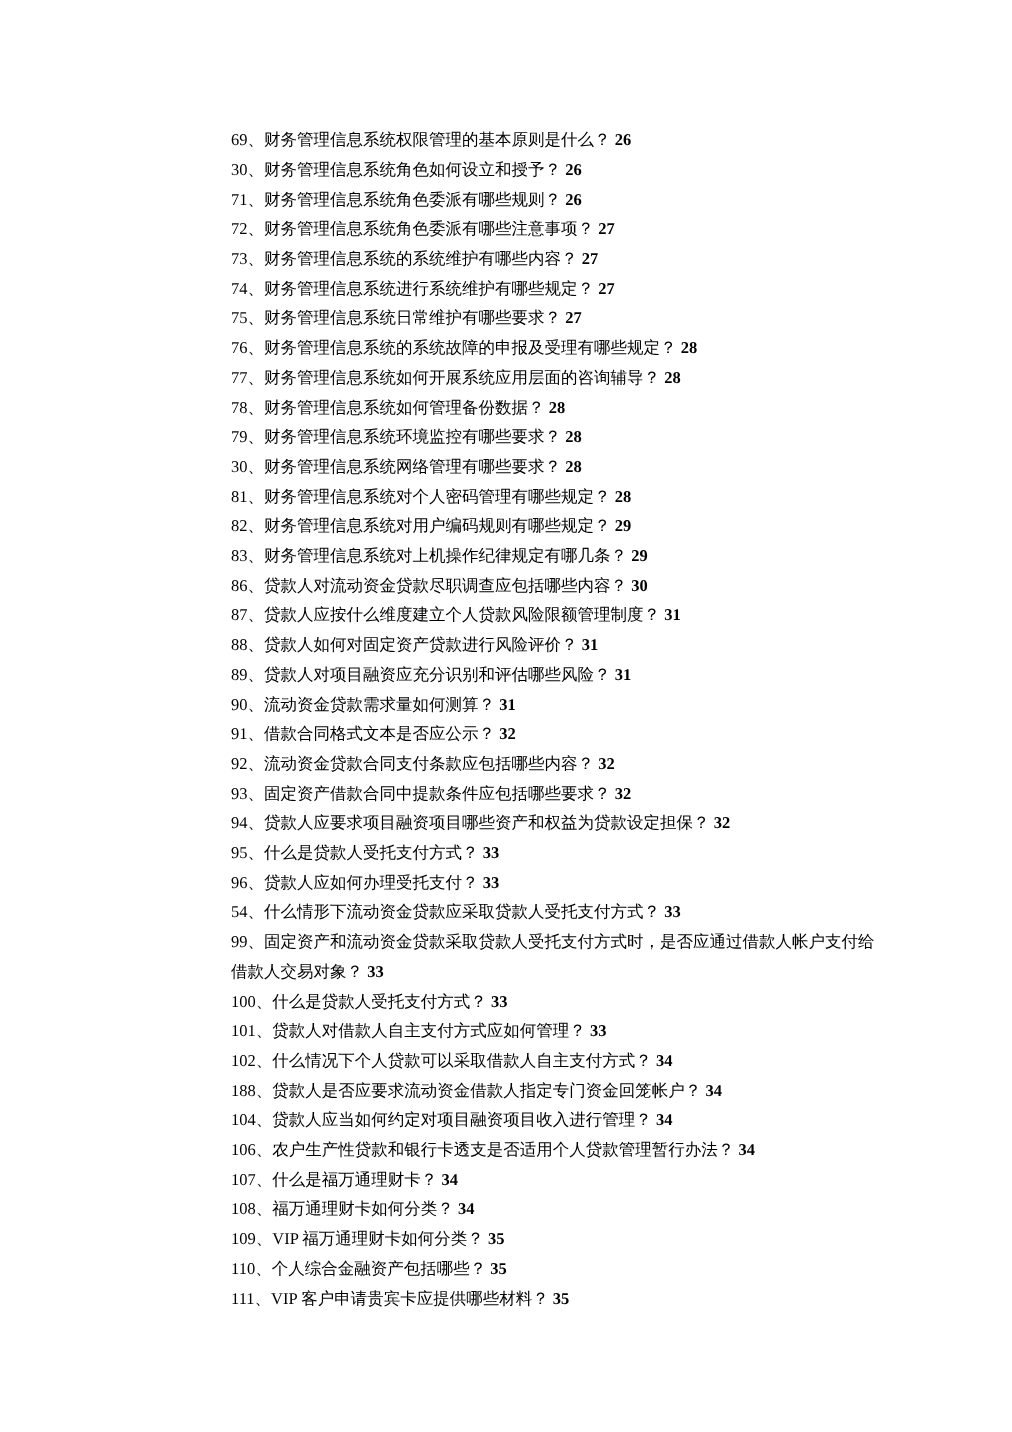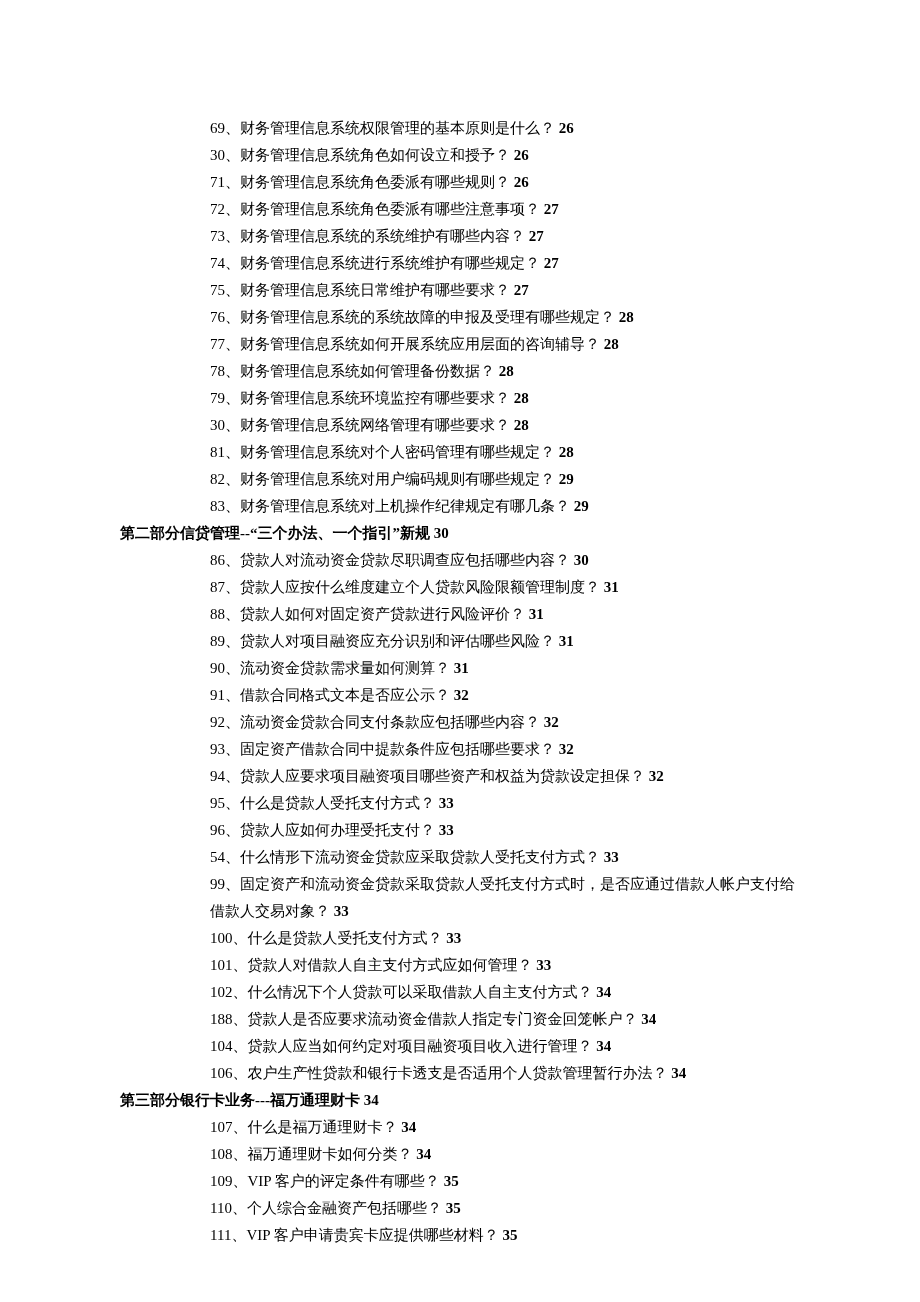--- a/index.html
+++ b/index.html
@@ -35,39 +35,37 @@
     <div class="toc-item"><span>74</span><span>、</span><span>财务管理信息系统进行系统维护有哪些规定？</span> <span class="page-num">27</span></div>
     <div class="toc-item"><span>75</span><span>、</span><span>财务管理信息系统日常维护有哪些要求？</span> <span class="page-num">27</span></div>
     <div class="toc-item"><span>76</span><span>、</span><span>财务管理信息系统的系统故障的申报及受理有哪些规定？</span> <span class="page-num">28</span></div>
     <div class="toc-item"><span>77</span><span>、</span><span>财务管理信息系统如何开展系统应用层面的咨询辅导？</span> <span class="page-num">28</span></div>
     <div class="toc-item"><span>78</span><span>、</span><span>财务管理信息系统如何管理备份数据？</span> <span class="page-num">28</span></div>
     <div class="toc-item"><span>79</span><span>、</span><span>财务管理信息系统环境监控有哪些要求？</span> <span class="page-num">28</span></div>
     <div class="toc-item"><span>30</span><span>、</span><span>财务管理信息系统网络管理有哪些要求？</span> <span class="page-num">28</span></div>
     <div class="toc-item"><span>81</span><span>、</span><span>财务管理信息系统对个人密码管理有哪些规定？</span> <span class="page-num">28</span></div>
     <div class="toc-item"><span>82</span><span>、</span><span>财务管理信息系统对用户编码规则有哪些规定？</span> <span class="page-num">29</span></div>
     <div class="toc-item"><span>83</span><span>、</span><span>财务管理信息系统对上机操作纪律规定有哪几条？</span> <span class="page-num">29</span></div>
-    <div class="section-header"><span>第二部分信贷管理--“三个办法、一个指引”新规</span> <span class="page-num">30</span></div>
     <div class="toc-item"><span>86</span><span>、</span><span>贷款人对流动资金贷款尽职调查应包括哪些内容？</span> <span class="page-num">30</span></div>
     <div class="toc-item"><span>87</span><span>、</span><span>贷款人应按什么维度建立个人贷款风险限额管理制度？</span> <span class="page-num">31</span></div>
     <div class="toc-item"><span>88</span><span>、</span><span>贷款人如何对固定资产贷款进行风险评价？</span> <span class="page-num">31</span></div>
     <div class="toc-item"><span>89</span><span>、</span><span>贷款人对项目融资应充分识别和评估哪些风险？</span> <span class="page-num">31</span></div>
     <div class="toc-item"><span>90</span><span>、</span><span>流动资金贷款需求量如何测算？</span> <span class="page-num">31</span></div>
     <div class="toc-item"><span>91</span><span>、</span><span>借款合同格式文本是否应公示？</span> <span class="page-num">32</span></div>
     <div class="toc-item"><span>92</span><span>、</span><span>流动资金贷款合同支付条款应包括哪些内容？</span> <span class="page-num">32</span></div>
     <div class="toc-item"><span>93</span><span>、</span><span>固定资产借款合同中提款条件应包括哪些要求？</span> <span class="page-num">32</span></div>
     <div class="toc-item"><span>94</span><span>、</span><span>贷款人应要求项目融资项目哪些资产和权益为贷款设定担保？</span> <span class="page-num">32</span></div>
     <div class="toc-item"><span>95</span><span>、</span><span>什么是贷款人受托支付方式？</span> <span class="page-num">33</span></div>
     <div class="toc-item"><span>96</span><span>、</span><span>贷款人应如何办理受托支付？</span> <span class="page-num">33</span></div>
     <div class="toc-item"><span>54</span><span>、</span><span>什么情形下流动资金贷款应采取贷款人受托支付方式？</span> <span class="page-num">33</span></div>
     <div class="toc-item"><span>99</span><span>、</span><span>固定资产和流动资金贷款采取贷款人受托支付方式时，是否应通过借款人帐户支付给借款人交易对象？</span> <span class="page-num">33</span></div>
     <div class="toc-item"><span>100</span><span>、</span><span>什么是贷款人受托支付方式？</span> <span class="page-num">33</span></div>
     <div class="toc-item"><span>101</span><span>、</span><span>贷款人对借款人自主支付方式应如何管理？</span> <span class="page-num">33</span></div>
     <div class="toc-item"><span>102</span><span>、</span><span>什么情况下个人贷款可以采取借款人自主支付方式？</span> <span class="page-num">34</span></div>
     <div class="toc-item"><span>188</span><span>、</span><span>贷款人是否应要求流动资金借款人指定专门资金回笼帐户？</span> <span class="page-num">34</span></div>
     <div class="toc-item"><span>104</span><span>、</span><span>贷款人应当如何约定对项目融资项目收入进行管理？</span> <span class="page-num">34</span></div>
     <div class="toc-item"><span>106</span><span>、</span><span>农户生产性贷款和银行卡透支是否适用个人贷款管理暂行办法？</span> <span class="page-num">34</span></div>
-    <div class="section-header"><span>第三部分银行卡业务---福万通理财卡</span> <span class="page-num">34</span></div>
     <div class="toc-item"><span>107</span><span>、</span><span>什么是福万通理财卡？</span> <span class="page-num">34</span></div>
     <div class="toc-item"><span>108</span><span>、</span><span>福万通理财卡如何分类？</span> <span class="page-num">34</span></div>
-    <div class="toc-item"><span>109</span><span>、</span><span>VIP 客户的评定条件有哪些？</span> <span class="page-num">35</span></div>
+    <div class="toc-item"><span>109</span><span>、</span><span>VIP 福万通理财卡如何分类？</span> <span class="page-num">35</span></div>
     <div class="toc-item"><span>110</span><span>、</span><span>个人综合金融资产包括哪些？</span> <span class="page-num">35</span></div>
     <div class="toc-item"><span>111</span><span>、</span><span>VIP 客户申请贵宾卡应提供哪些材料？</span> <span class="page-num">35</span></div>
   </div>
 
 </body></html>

